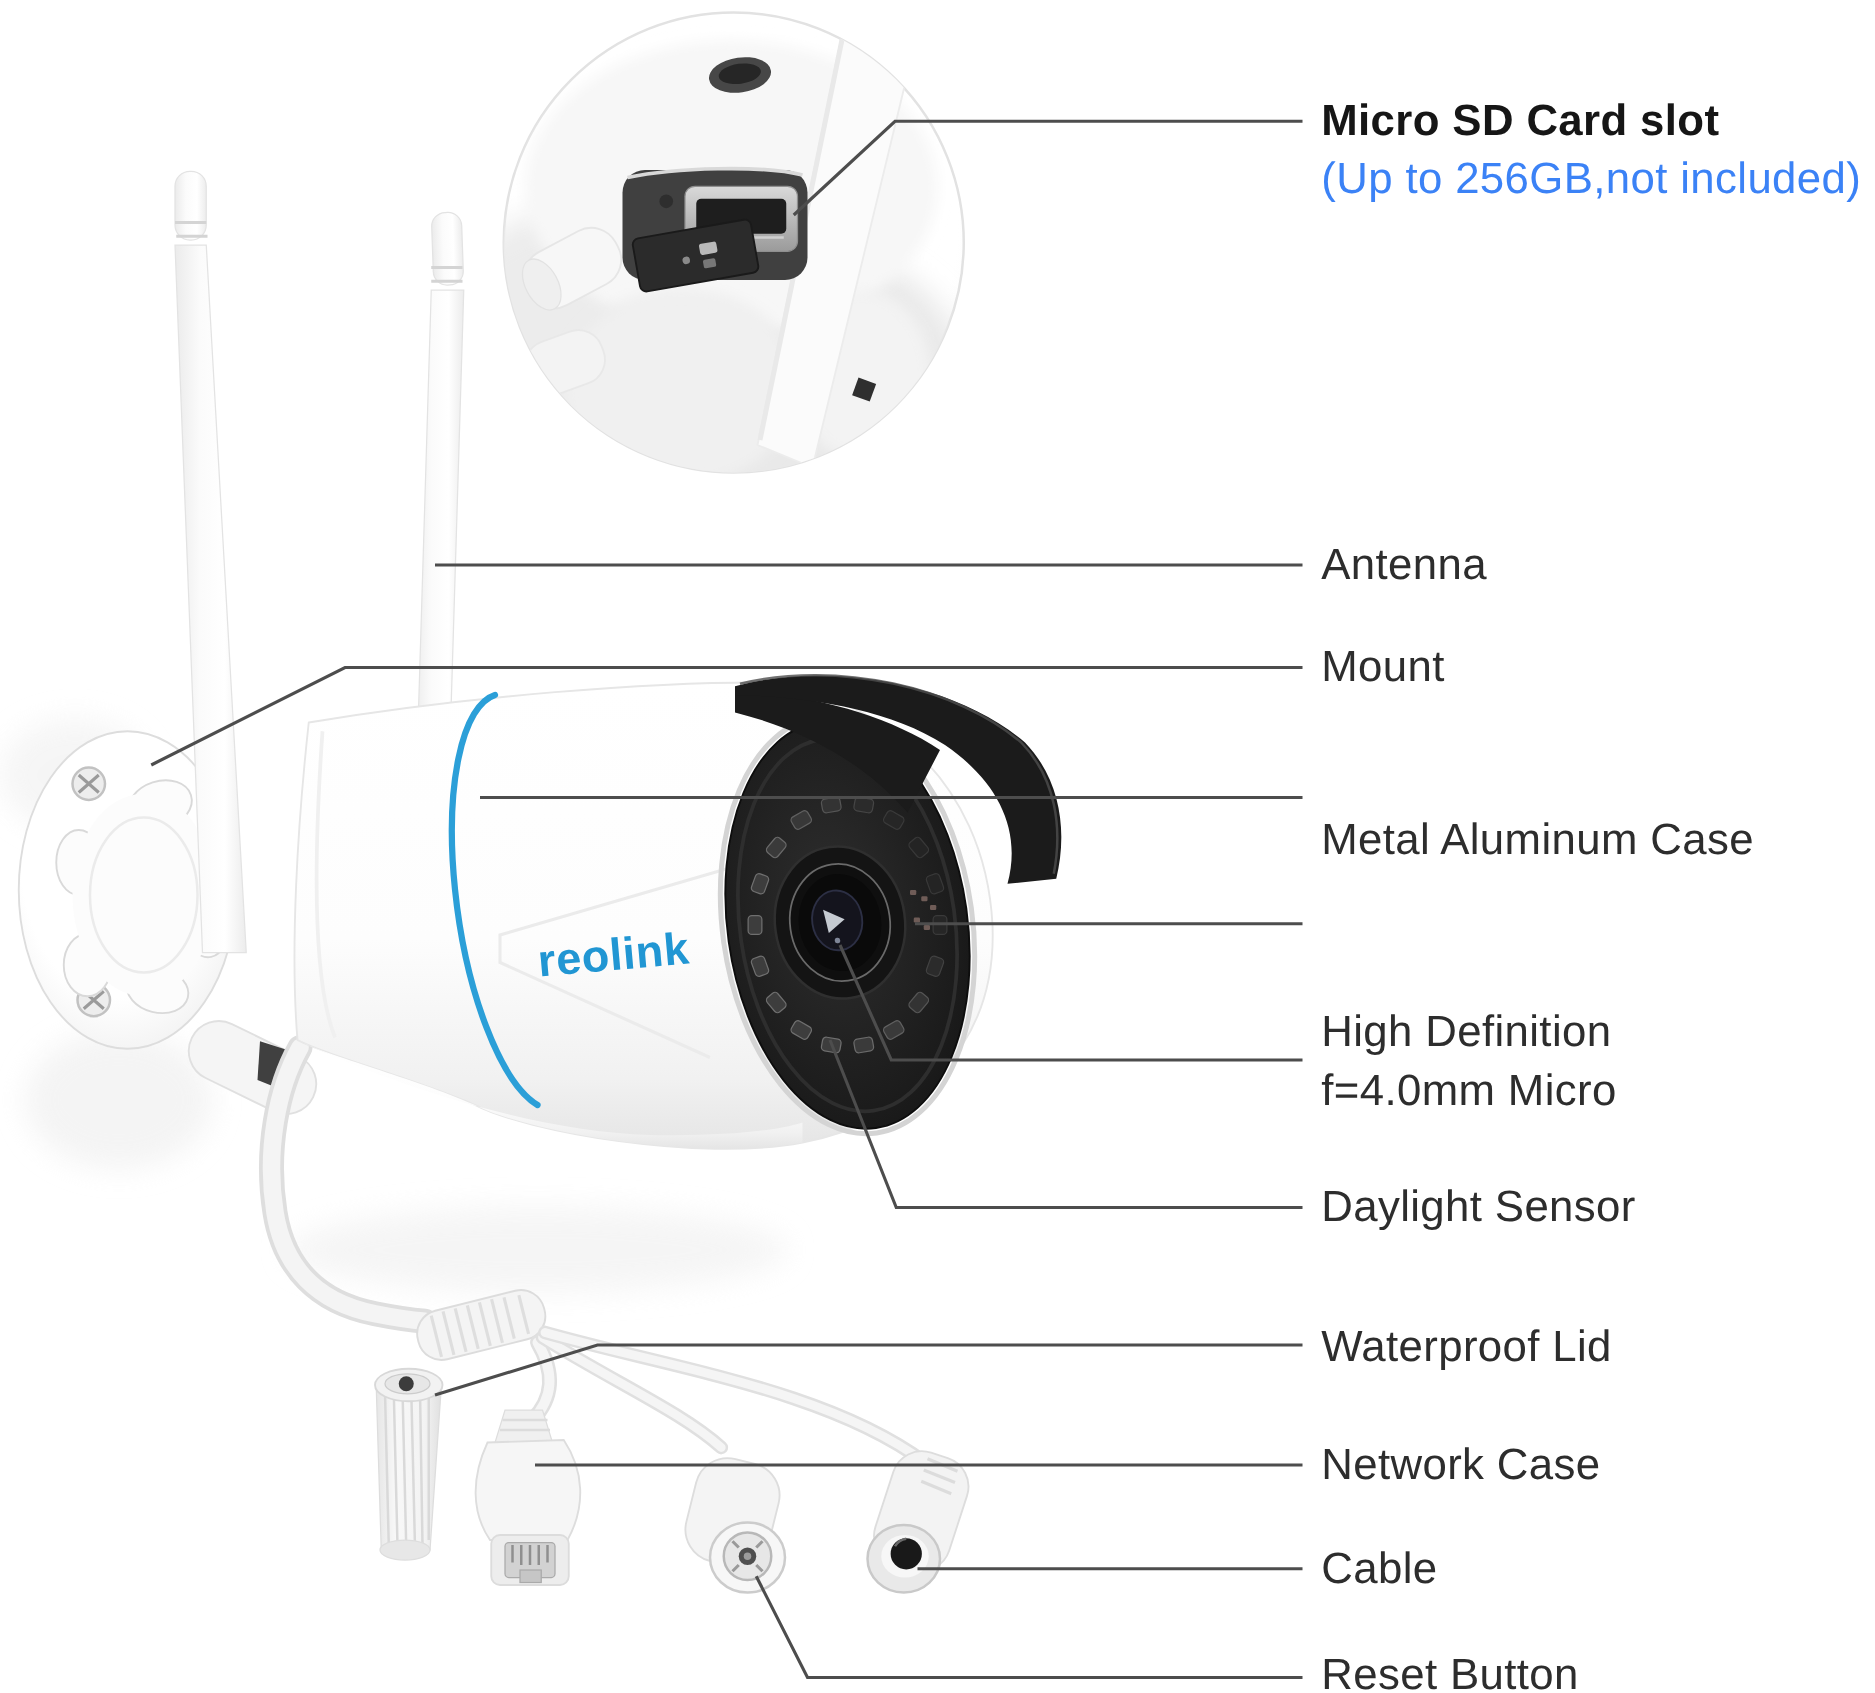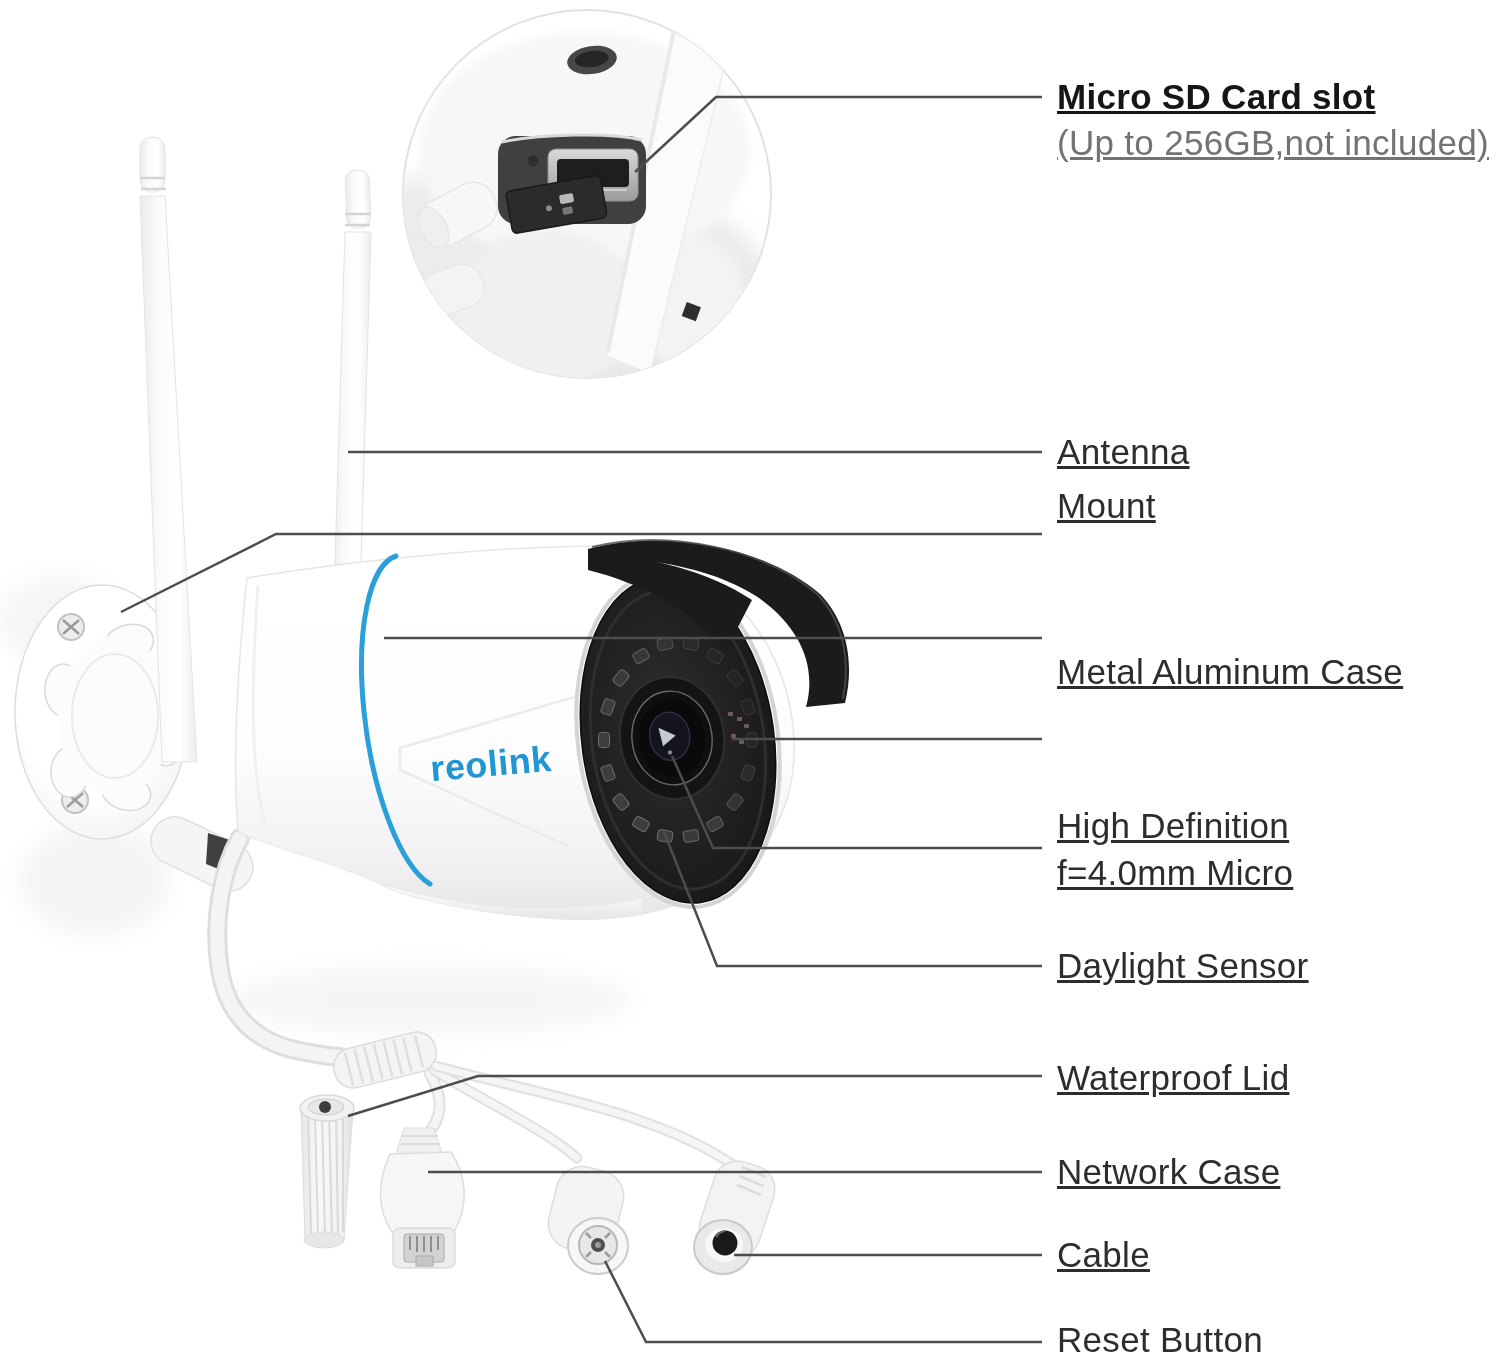--- a/index.html
+++ b/index.html
@@ -1,22 +1,22 @@
 <!DOCTYPE html>
 <html><head>
 <meta charset="utf-8">
 <style>
   html,body{margin:0;padding:0;background:#ffffff;}
   #canvas{position:relative;width:1500px;height:1354px;background:#ffffff;overflow:hidden;
           font-family:"Liberation Sans","DejaVu Sans",sans-serif;}
   #art{position:absolute;left:0;top:0;}
   .label{position:absolute;left:1057px;font-size:35px;line-height:40px;color:#2d2d2d;
-         letter-spacing:.3px;white-space:nowrap;text-decoration:underline;}
+         letter-spacing:.3px;white-space:nowrap;}
   .label.bold{font-weight:700;color:#161616;}
-  .label.sub{color:#737373;}
+  .label.sub{color:#3b82f6;}
 </style>
 </head>
 <body>
 
 <div id="canvas">
 
 <svg id="art" width="1500" height="1354" viewBox="0 0 1500 1354">
   <defs>
     <linearGradient id="bodyGrad" x1="0" y1="0" x2="0" y2="1">
       <stop offset="0" stop-color="#ffffff"></stop>
@@ -281,21 +281,21 @@
     <path d="M348,1116 L478,1076 L1042,1076"></path>
     <path d="M428,1172 L1042,1172"></path>
     <path d="M734,1255 L1042,1255"></path>
     <path d="M605,1261 L646,1342 L1042,1342"></path>
   </g>
 </svg>
 
   <div class="label bold" style="top:77px">Micro SD Card slot</div>
   <div class="label sub" style="top:123px">(Up to 256GB,not included)</div>
   <div class="label" style="top:432px">Antenna</div>
-  <div class="label" style="top:486px">Mount</div>
+  <div class="label" style="top:514px">Mount</div>
   <div class="label" style="top:652px">Metal Aluminum Case</div>
   <div class="label" style="top:806px">High Definition</div>
   <div class="label" style="top:853px">f=4.0mm Micro</div>
   <div class="label" style="top:946px">Daylight Sensor</div>
   <div class="label" style="top:1058px">Waterproof Lid</div>
   <div class="label" style="top:1152px">Network Case</div>
   <div class="label" style="top:1235px">Cable</div>
   <div class="label" style="top:1320px">Reset Button</div>
 </div>
 

